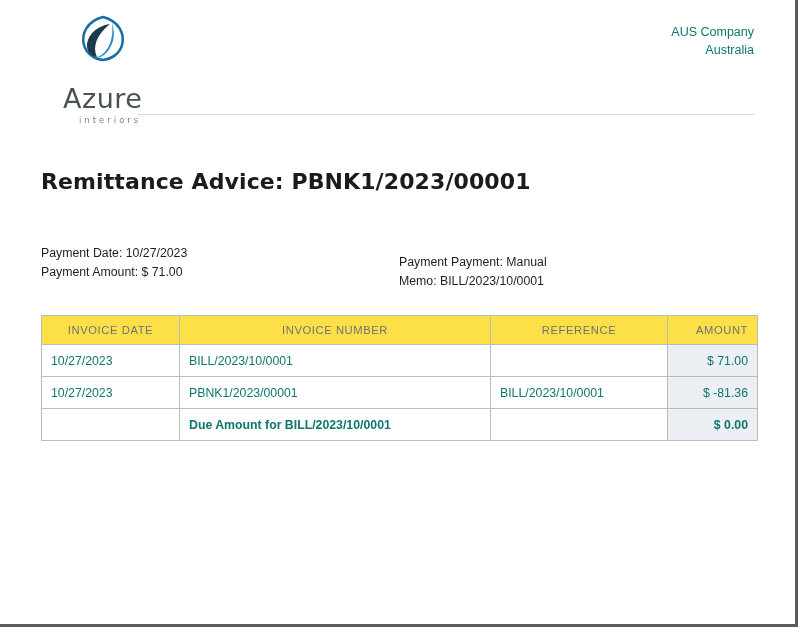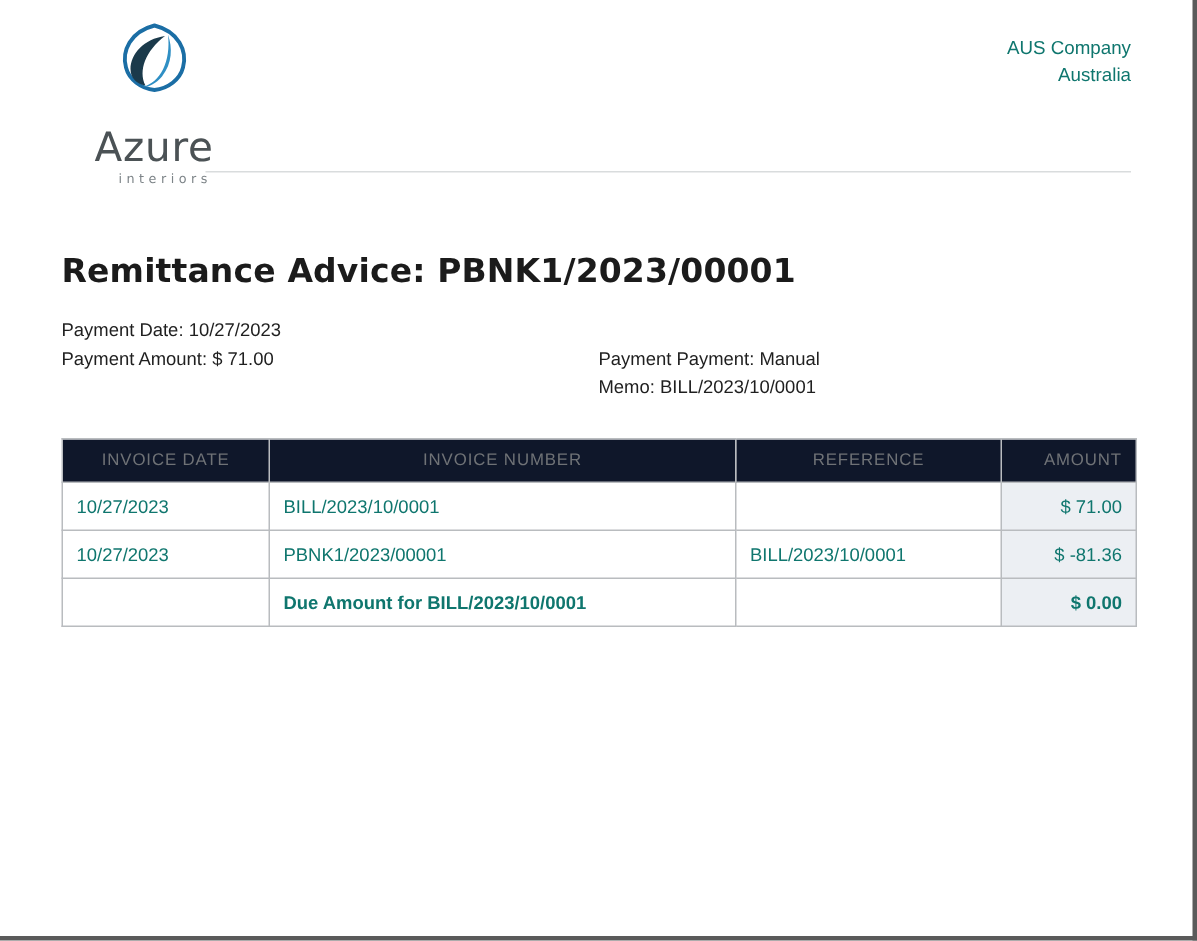--- a/index.html
+++ b/index.html
@@ -84,24 +84,25 @@
     font-size: 22px;
     font-weight: bold;
     color: #1b1b1b;
     margin-top: 54px;
     letter-spacing: 0.1px;
   }
 
   
   .meta {
     display: flex;
-    margin-top: 17px;
+    margin-top: 40px;
     font-size: 12.3px;
     color: #1f1f1f;
     line-height: 1.55;
+    align-items: center;
   }
   .meta-col-left { width: 358px; }
   .meta-col-right { flex: 1; }
   .meta-row { white-space: nowrap; }
   .meta-spacer { height: 19px; }
 
   
   table.remit {
     margin-top: 24px;
     width: 100%;
@@ -109,21 +110,21 @@
     table-layout: fixed;
     font-size: 12.3px;
   }
   table.remit th {
     font-weight: normal;
     font-size: 11.2px;
     letter-spacing: 0.6px;
     color: #6f7276;
     padding: 8px 9px;
     border: 1px solid #b9bcbf;
-    background: #0f172a;
+    background: #fde047;
     text-transform: uppercase;
   }
   table.remit td {
     padding: 7px 9px;
     border: 1px solid #b9bcbf;
     color: #0f766e;
     height: 17px;
   }
   .col-date   { width: 138px; }
   .col-number { width: 311px; }

